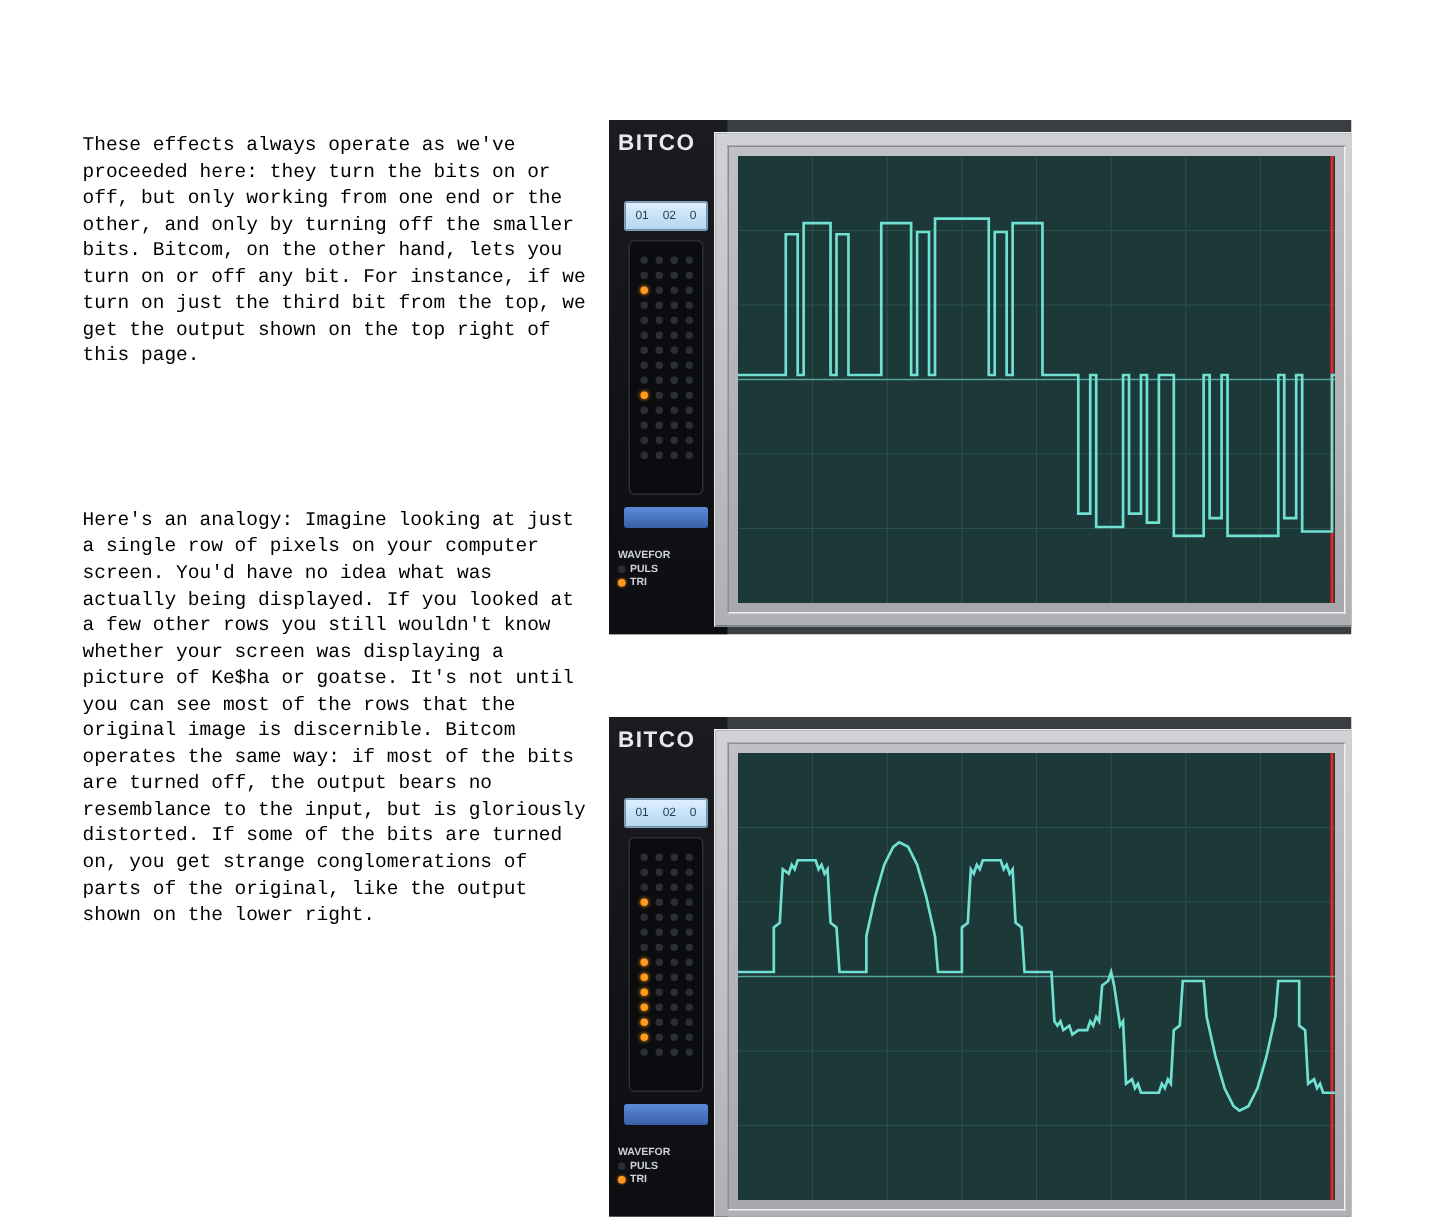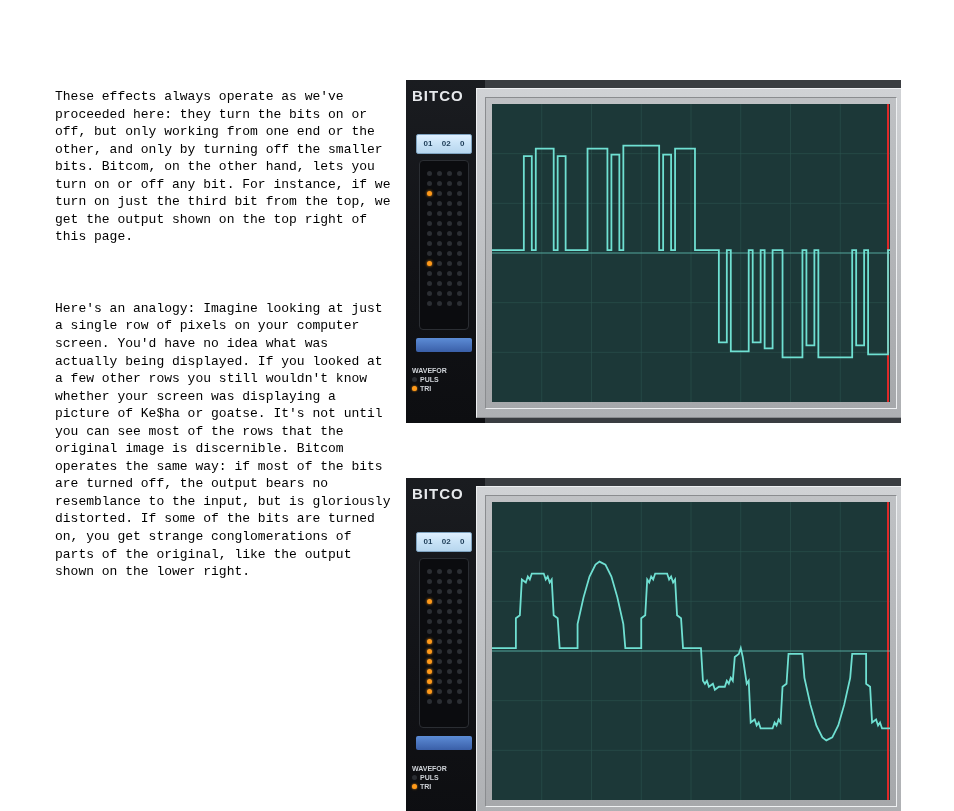--- a/index.html
+++ b/index.html
@@ -9,21 +9,21 @@
     background: #fff;
     font-family: Verdana, Geneva, sans-serif;
     font-size: 13px;
     line-height: 1.35;
     color: #000;
     position: relative;
     overflow: hidden;
   }
   .content { position: absolute; left: 55px; top: 88px; width: 340px; font-family: Liberation Mono, monospace; }
   .content p { margin-bottom: 18px; }
-  .content .block2 { margin-top: 54px; }
+  .content .block2 { margin-top: 92px; }
 
   
   .bitcom {
     position: absolute;
     width: 495px;
     height: 343px;
     overflow: hidden;
   }
   .bitcom.top { left: 406px; top: 80px; }
   .bitcom.bot { left: 406px; top: 478px; }
@@ -46,21 +46,21 @@
     font-weight: 900; letter-spacing: 1px;
     font-size: 15px; color: #e7e9ec;
   }
   
   .bluetabs {
     position: absolute; left: 10px; top: 54px;
     width: 56px; height: 20px;
     background: linear-gradient(180deg,#dff0ff 0%, #c8e2f6 50%, #b7d6ee 100%);
     border: 1px solid #7fa3c0;
     border-radius: 2px;
-    font-size: 8px; font-weight: 700; color: #1b3a55;
+    font-size: 8px; font-weight: 400; color: #1b3a55;
     display: flex; align-items: center; justify-content: space-around;
     padding: 0 2px;
   }
   .bluetabs span { }
   
   .ledbox {
     position: absolute; left: 13px; top: 80px;
     width: 50px; height: 170px;
     background: #0b0c0f;
     border: 1px solid #2b2e33;

